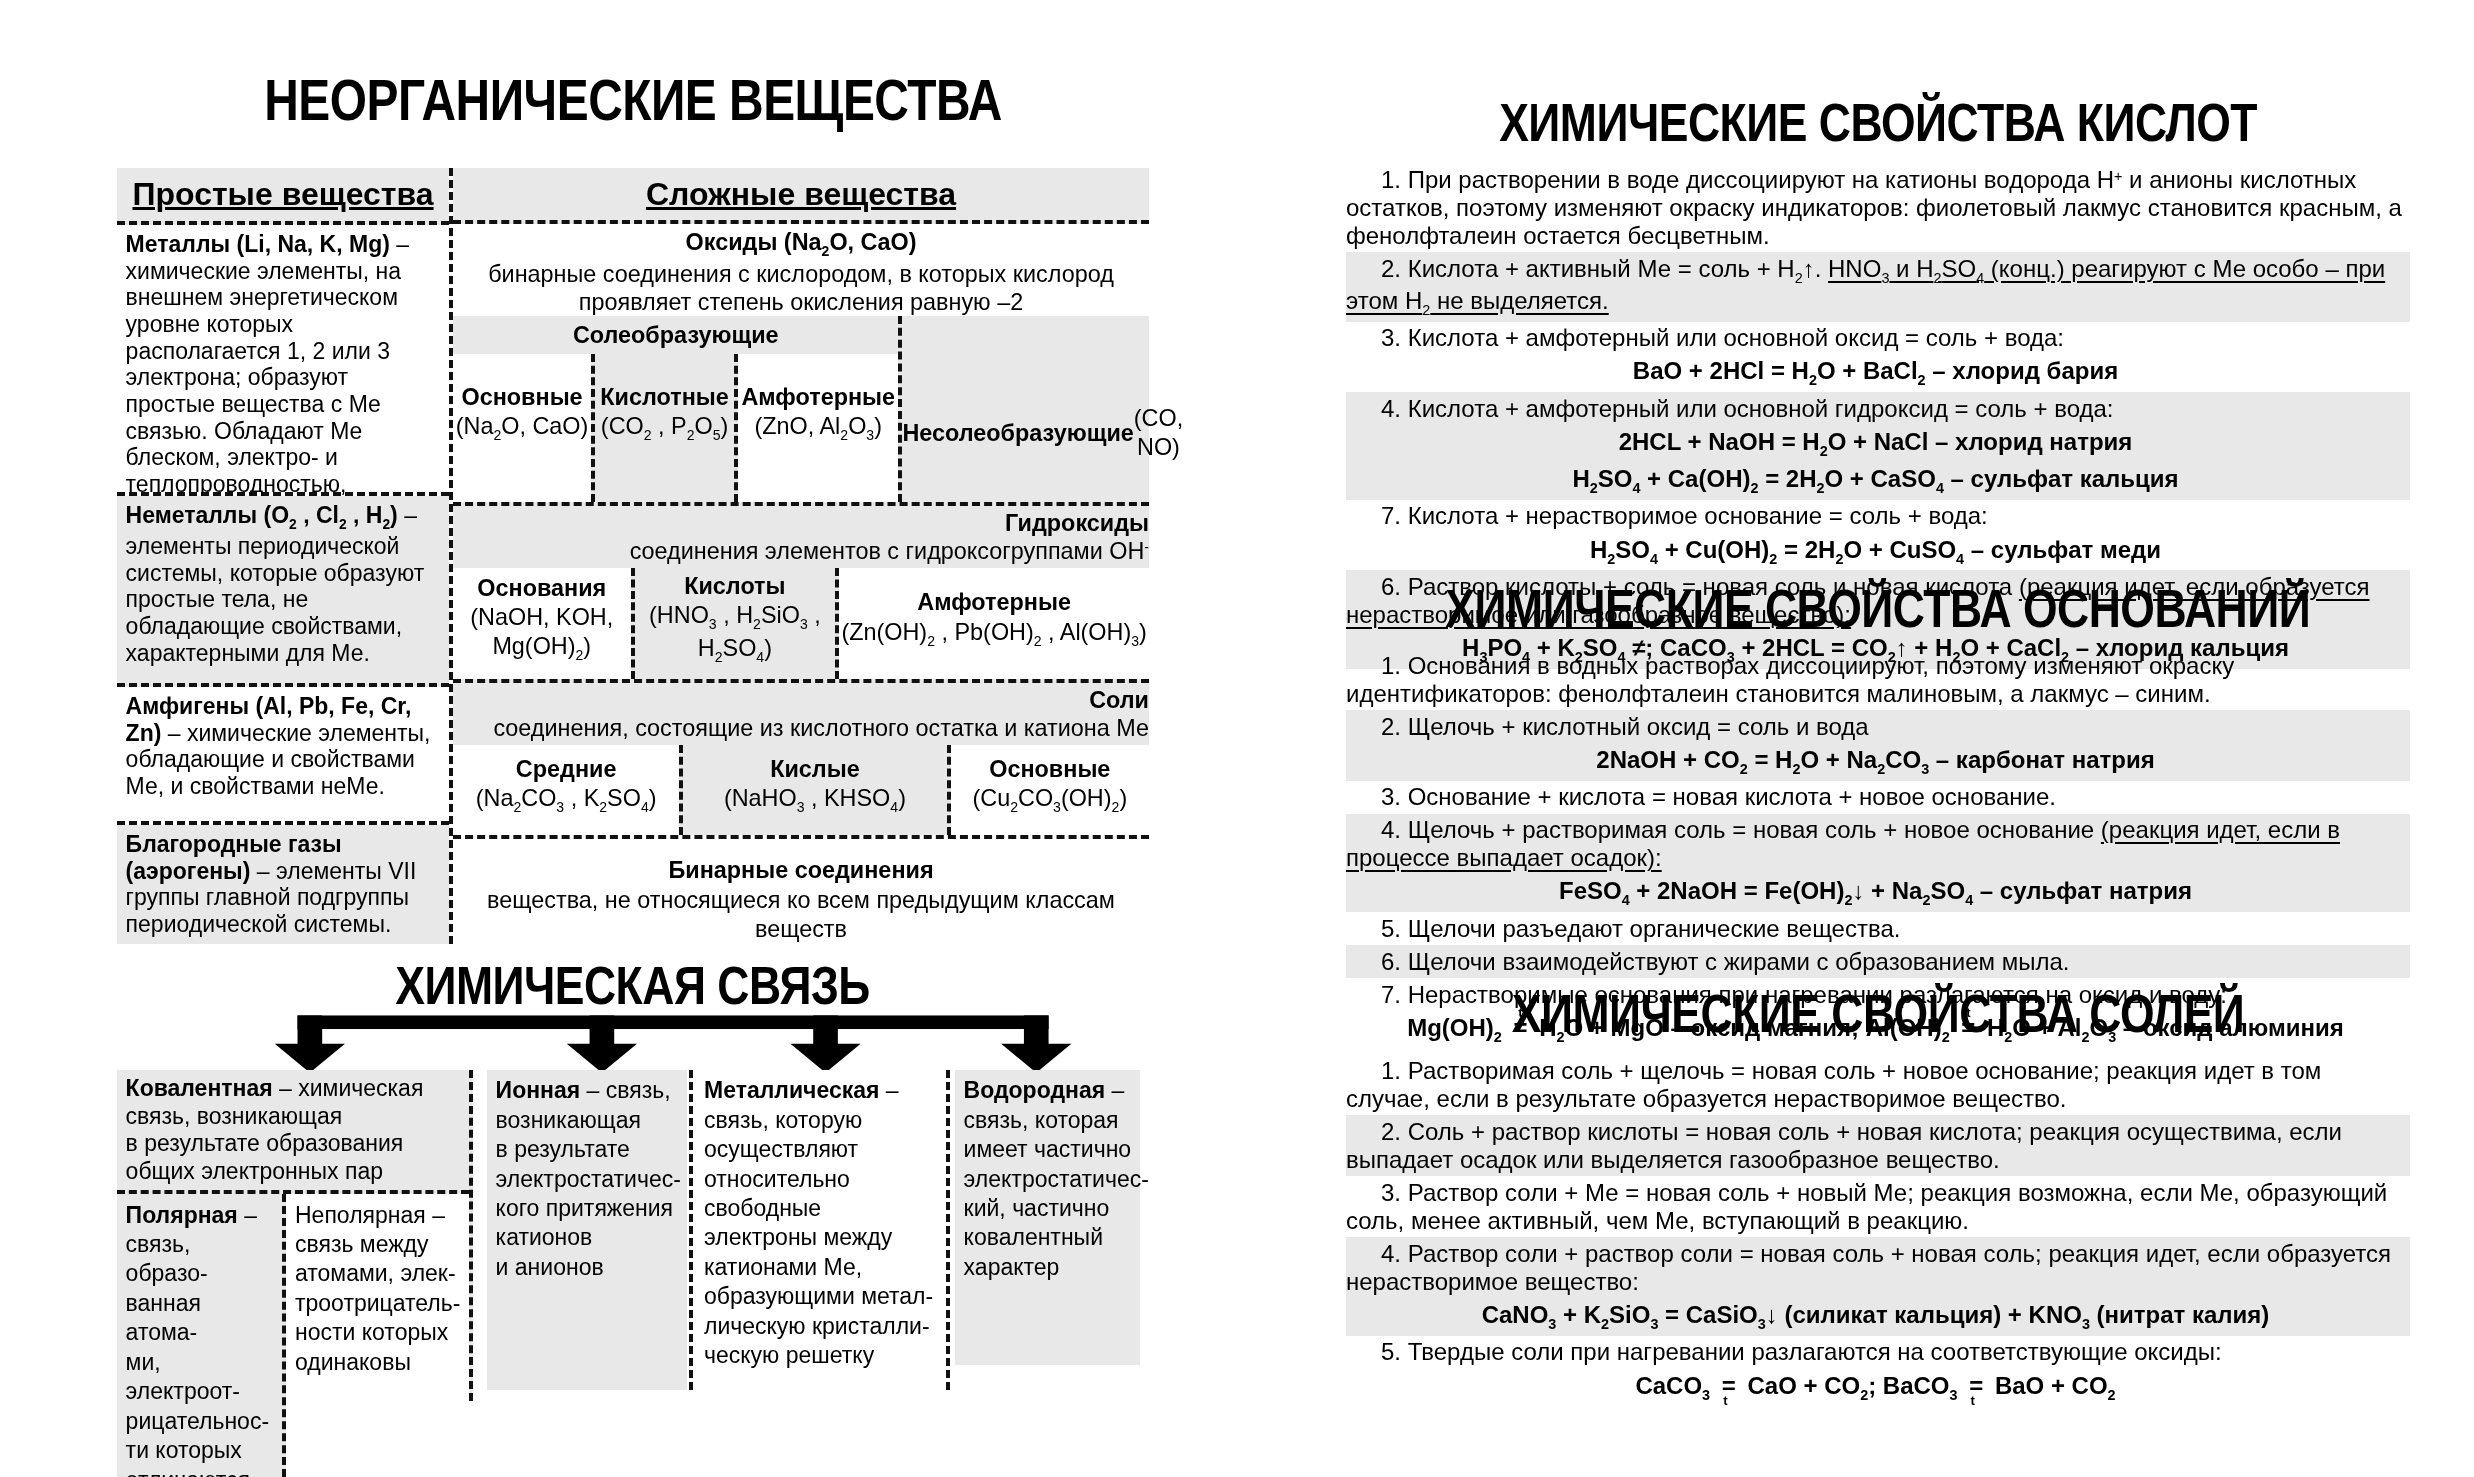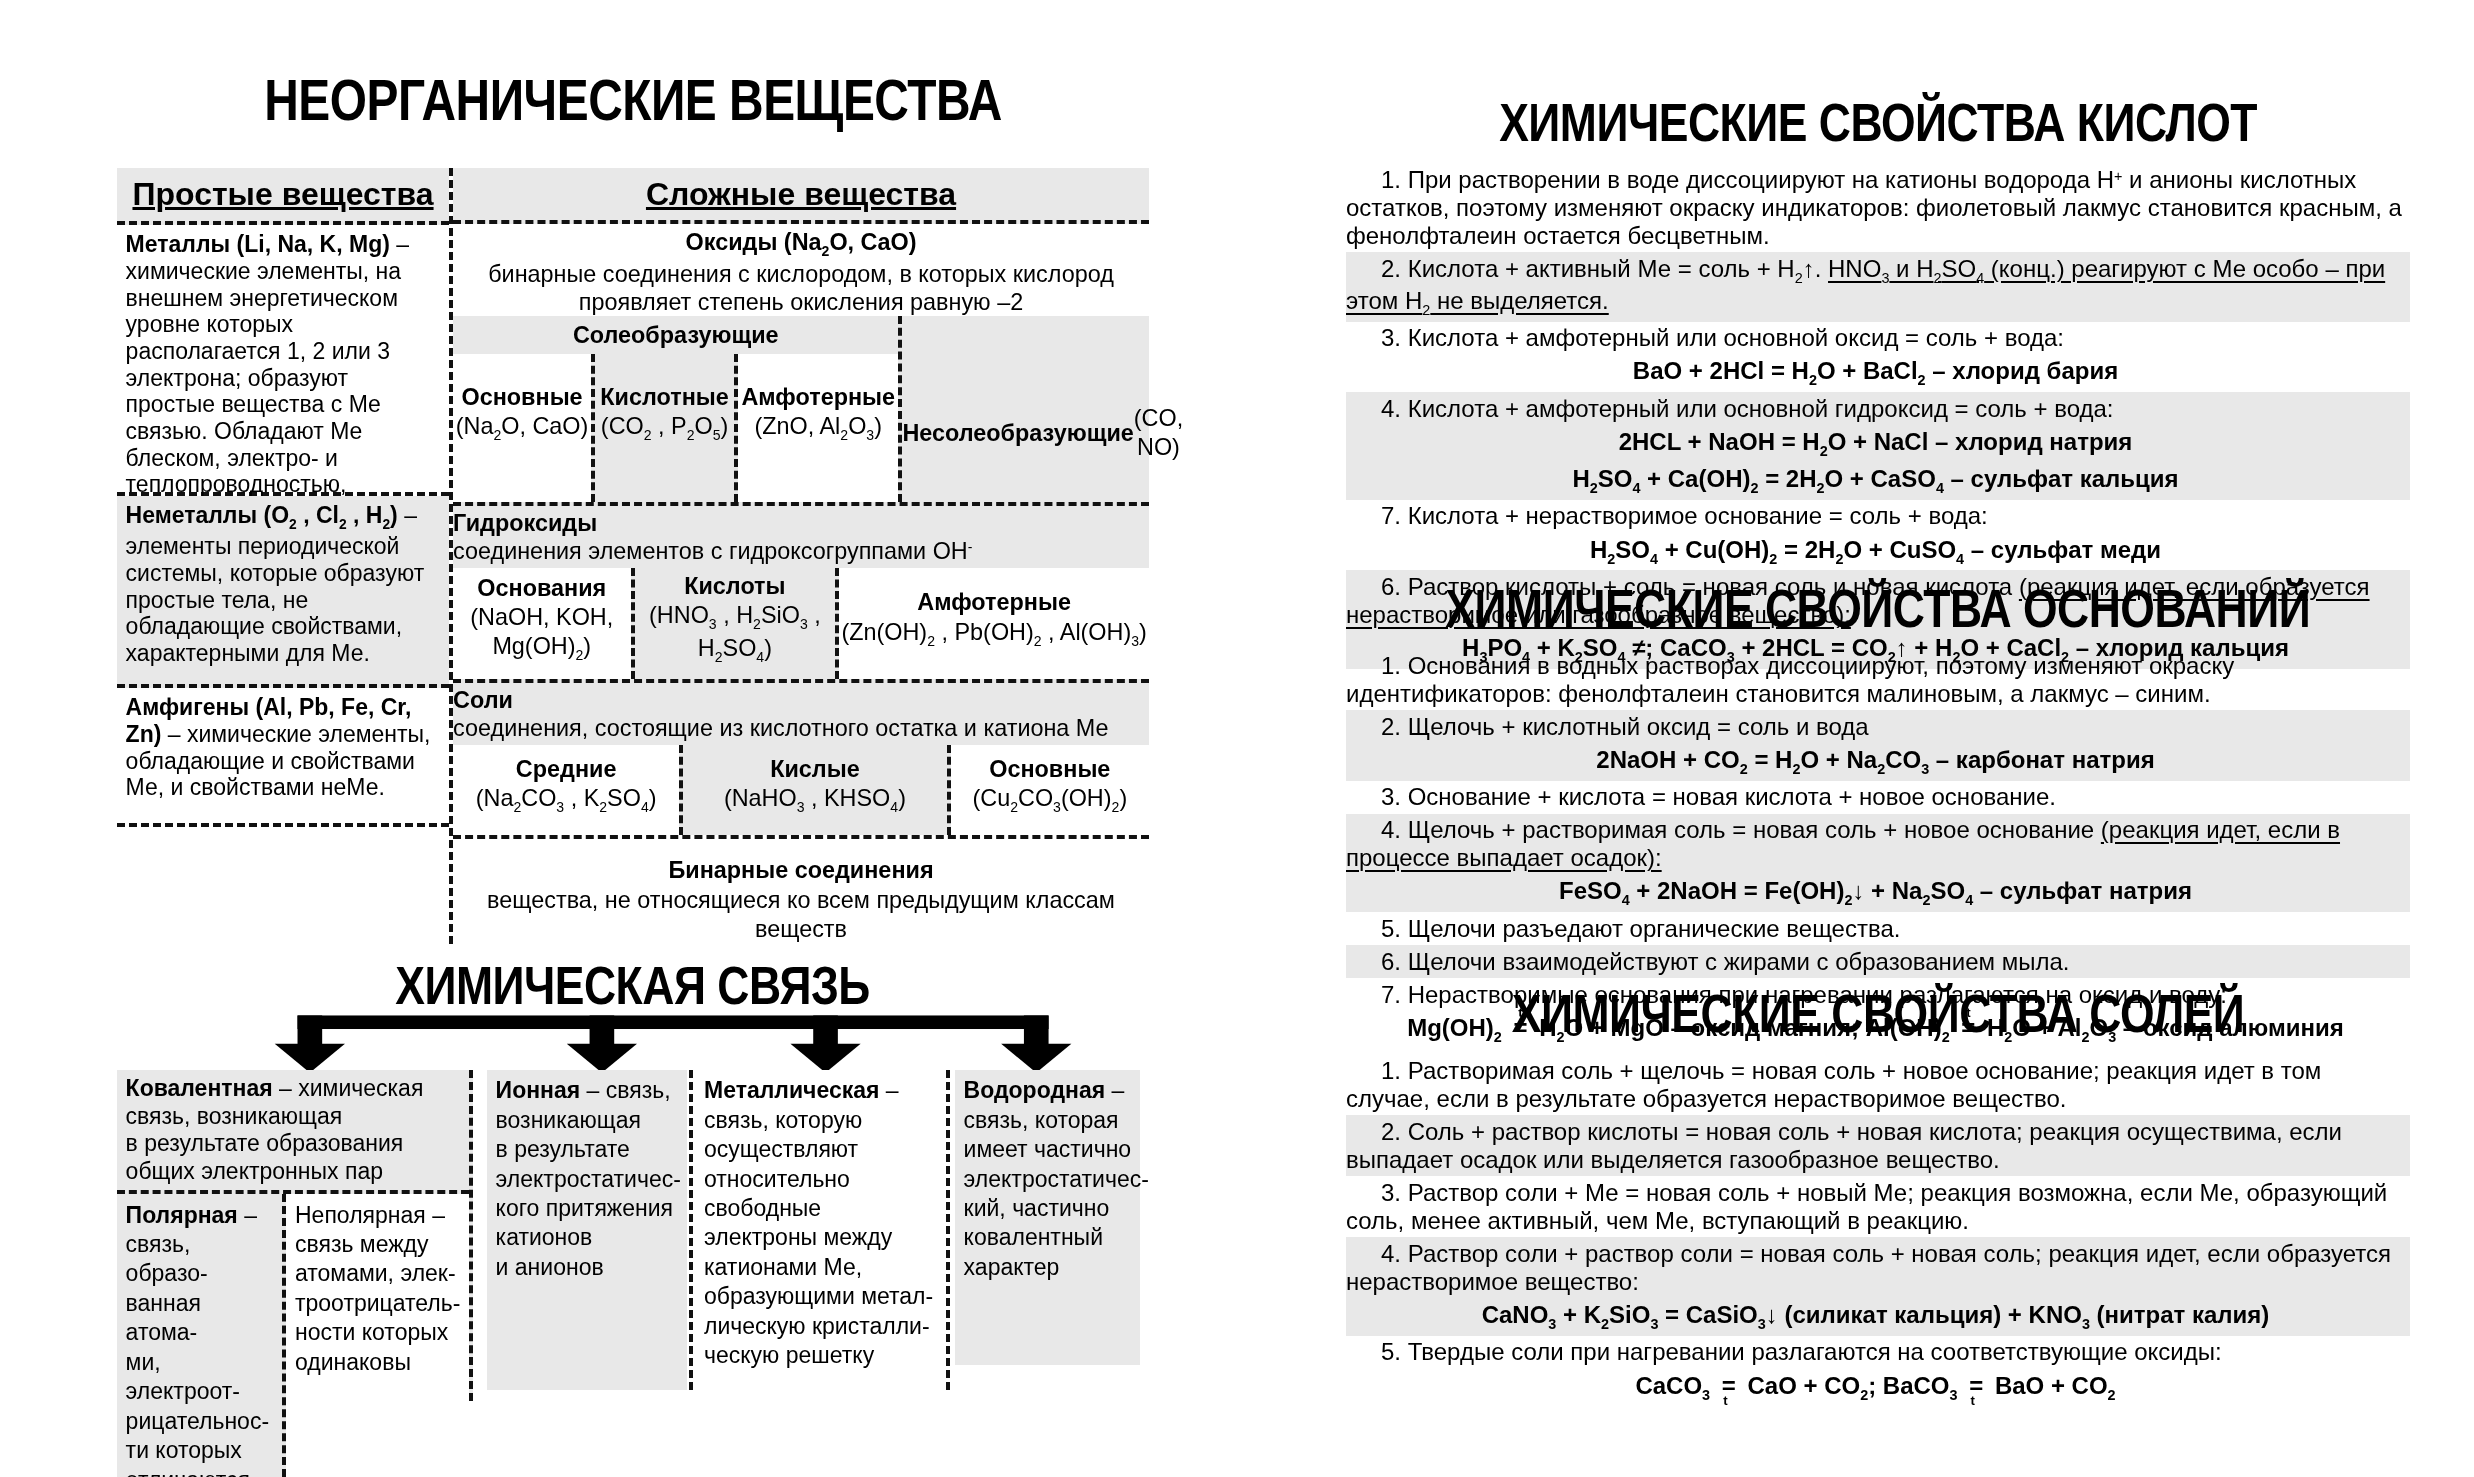--- a/index.html
+++ b/index.html
@@ -33,21 +33,21 @@
   .scell{display:flex;flex-direction:column;align-items:center;justify-content:center;
          font-size:23.4px;line-height:1.25;padding-bottom:28px;text-align:center;}
   .scell .lbl{font-weight:bold;}
   .c-basic{width:31%;background:#fff;}
   .c-acidic{width:33%;background:#e8e8e8;border-left:4.3px dashed #111;border-right:4.3px dashed #111;}
   .c-amph{flex:1;background:#fff;}
   .nsf{width:36%;background:#e8e8e8;border-left:4.3px dashed #111;display:flex;flex-direction:row;
        align-items:center;padding-top:48px;font-size:23.4px;line-height:1.25;text-align:center;}
   .nsf .lbl{font-weight:bold;}
 
-  .band{border-top:4.3px dashed #111;background:#e8e8e8;text-align:left;font-size:23.4px;
+  .band{border-top:4.3px dashed #111;background:#e8e8e8;text-align:right;font-size:23.4px;
         line-height:1.2;padding:2.5px 0 3.7px;}
   .band .bt{font-weight:bold;}
   .hrow{height:112px;display:flex;}
   .hc1{width:25.5%;background:#fff;}
   .hc2{width:30%;background:#e8e8e8;border-left:4.3px dashed #111;border-right:4.3px dashed #111;}
   .hc3{flex:1;background:#fff;}
   .srow{height:91px;display:flex;}
   .sc1{width:32.5%;background:#fff;}
   .sc2{width:39%;background:#e8e8e8;border-left:4.3px dashed #111;border-right:4.3px dashed #111;}
   .sc3{flex:1;background:#fff;}
@@ -94,20 +94,21 @@
   <h1 class="bigtitle" id="t-inorganic"><span class="cond">НЕОРГАНИЧЕСКИЕ ВЕЩЕСТВА</span></h1>
 
   <div class="tbl">
     <div class="col-s">
       <div class="hdr">
           <span>Простые вещества</span>
         </div>
       <div class="blk m"><b>Металлы (Li, Na, K, Mg)</b> – химические элементы, на внешнем энергетическом уровне которых располагается 1, 2 или 3 электрона; образуют простые вещества с Ме связью. Обладают Ме блеском, электро- и теплопроводностью, образуют соединения основного характера.</div>
       <div class="blk n"><b>Неметаллы (O<sub>2</sub> , Cl<sub>2</sub> , H<sub>2</sub>)</b> – элементы периодической системы, которые образуют простые тела, не обладающие свойствами, характерными для Ме.</div>
       <div class="blk a"><b>Амфигены (Al, Pb, Fe, Cr, Zn)</b> – химические элементы, обладающие и свойствами Ме, и свойствами неМе.</div>
+      <div class="blk g"><b>Благородные газы (аэрогены)</b> – элементы VII группы главной подгруппы периодической системы.</div>
     </div>
 
     <div class="col-c">
       <div class="hdr">
           <span>Сложные вещества</span>
         </div>
 
       <div class="oxides">
         <div class="ttl">Оксиды (Na<sub>2</sub>O, CaO)</div>
         <div class="desc">бинарные соединения с кислородом, в которых кислород проявляет степень окисления равную –2</div>

